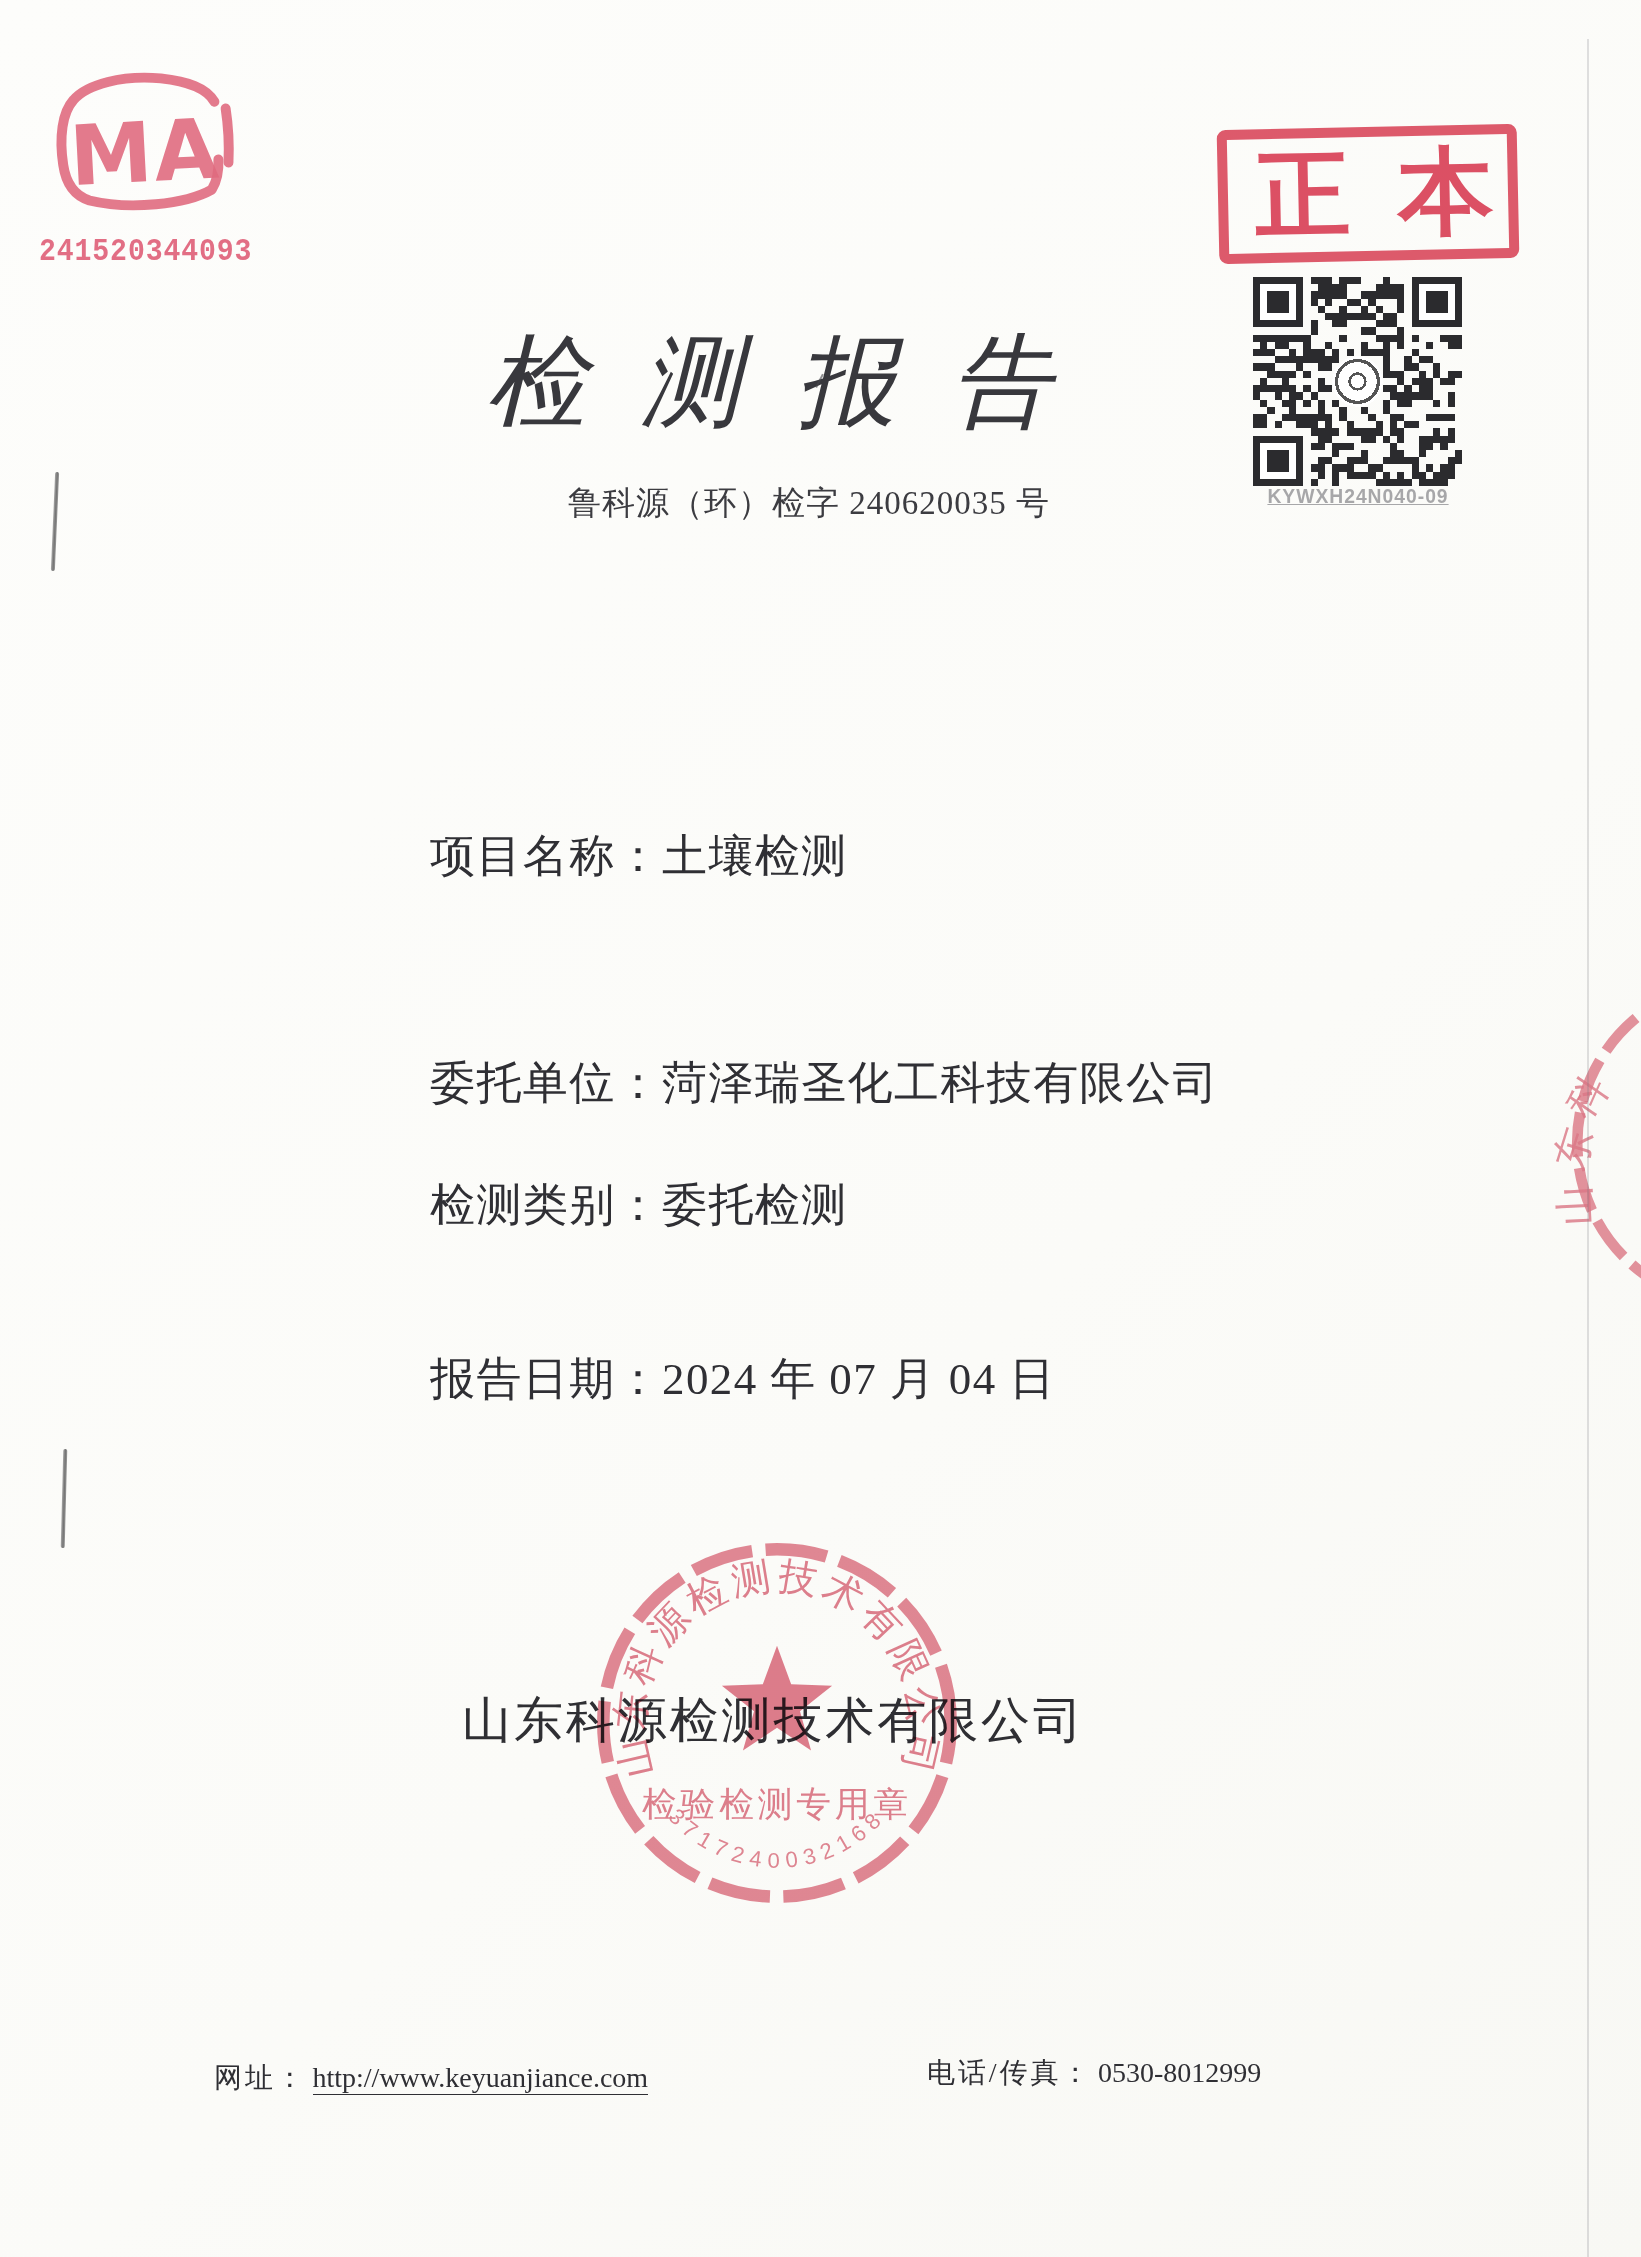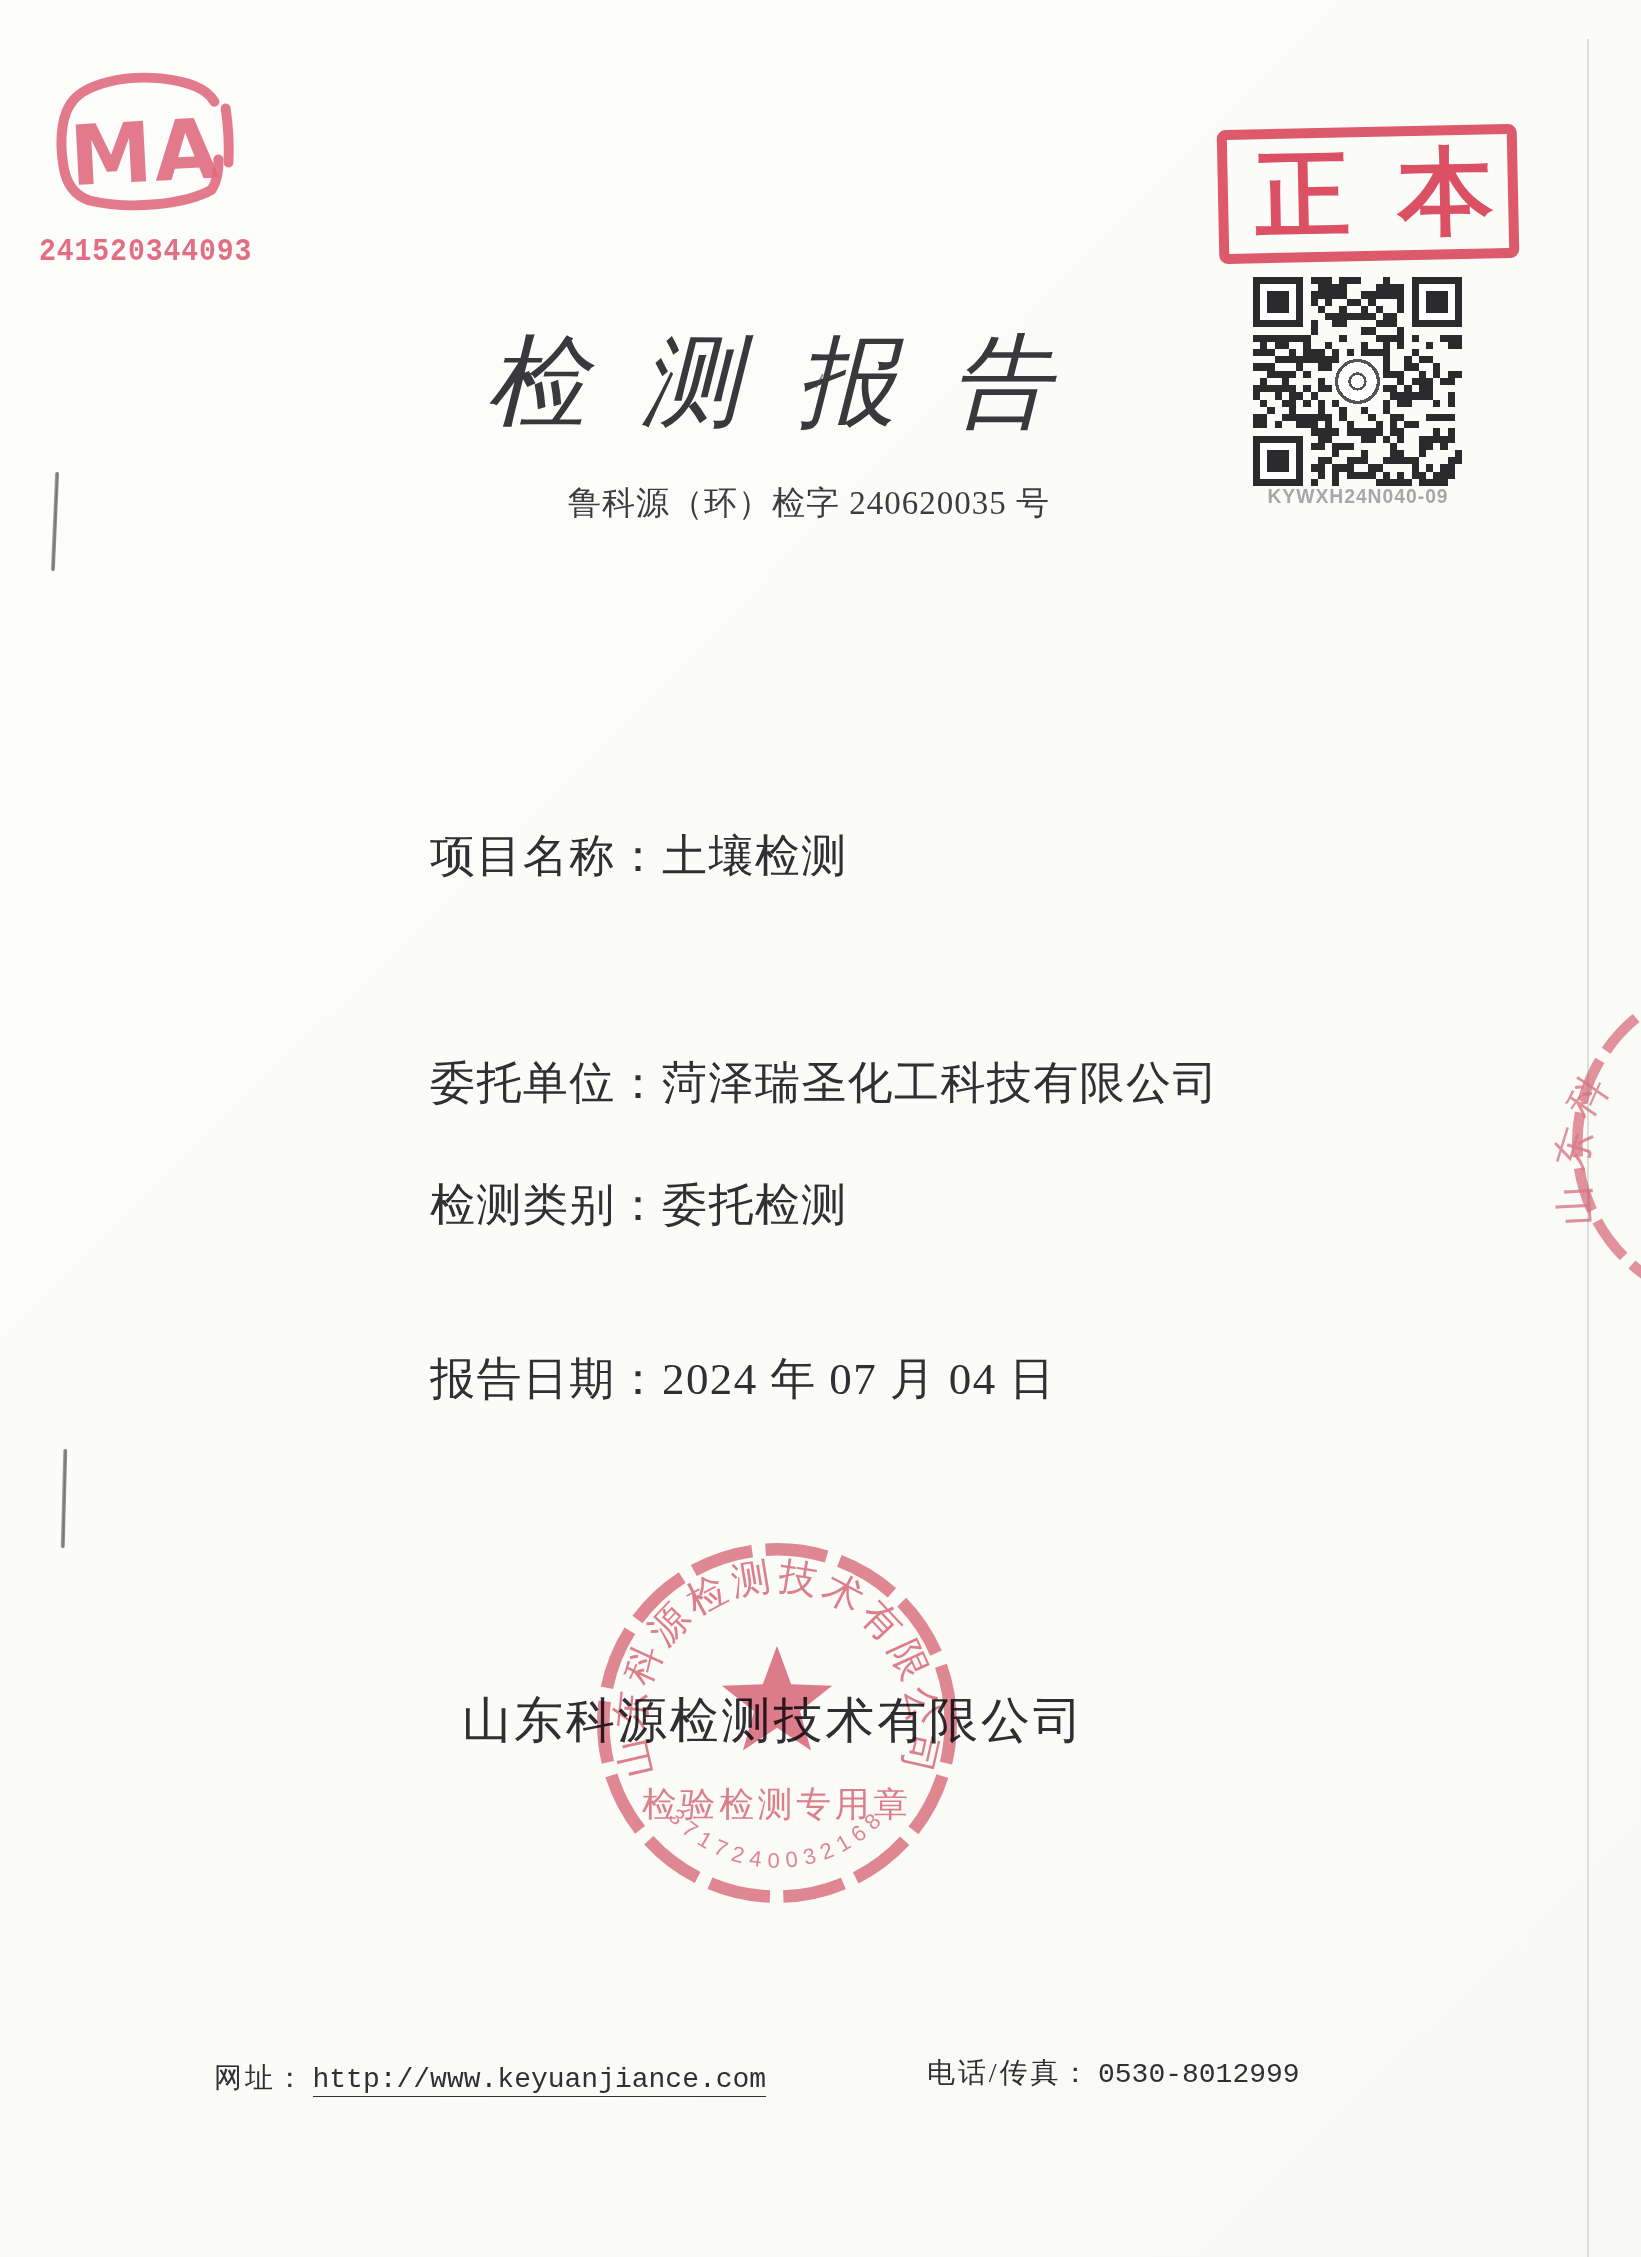--- a/index.html
+++ b/index.html
@@ -33,21 +33,21 @@
   .zhengben span{
     font-size:95px;font-weight:bold;color:rgba(219,62,85,.9);
     font-family:"Liberation Serif", serif;line-height:1;
   }
   
   .qr{position:absolute;left:1253px;top:277px;width:209px;height:209px;}
   .qr svg{width:209px;height:209px;fill:#2b2b2e;shape-rendering:crispEdges;}
   .qr-caption{
     position:absolute;left:1239px;top:486px;width:238px;text-align:center;
     font-family:"Liberation Sans", sans-serif;font-weight:bold;
-    font-size:19.3px;color:#a7a7a9;letter-spacing:1px;
+    font-size:19.3px;color:#a7a7a9;letter-spacing:1px;text-decoration:underline;
   }
   
   .title{
     position:absolute;left:486px;top:320px;
     font-size:100px;color:#38383d;letter-spacing:55px;
     line-height:1.25;white-space:nowrap;font-style:italic;
   }
   .subtitle{
     position:absolute;left:568px;top:481px;
     font-size:33px;color:#3c3c41;letter-spacing:1px;white-space:nowrap;
@@ -82,21 +82,21 @@
     position:absolute;left:1587px;top:39px;width:1.9px;height:2219px;
     background:rgba(120,120,128,.22);
   }
   
   .footer-col{position:absolute;font-size:28px;color:#2f2f34;line-height:50px;white-space:nowrap;}
   .footer-left{left:214px;top:2053px;}
   .footer-right{left:927px;top:2049px;line-height:48px;}
   .footer-col .lbl{letter-spacing:2.9px;}
   .footer-col .val{margin-left:5.8px;}
   .underlined{border-bottom:1.9px solid #2f2f34;padding-bottom:1px;}
-  .latin{font-family:Liberation Mono, monospace;}
+  .latin{font-family:Liberation Serif, serif;}
 </style>
 </head>
 <body>
 
 <div id="page">
 
   <div class="cma-stamp">
     <svg viewBox="0 0 230 195" width="208" height="176">
       <g fill="none" stroke="rgba(222,95,117,.9)" stroke-width="11" stroke-linecap="round" stroke-linejoin="round">
         <path d="M 196 66 C 188 50 168 42 138 37 C 96 31 56 39 40 56 C 27 69 22 96 25 127 C 27 149 36 162 52 168 C 96 181 158 178 188 163 C 194 154 197 142 197 130"></path>

